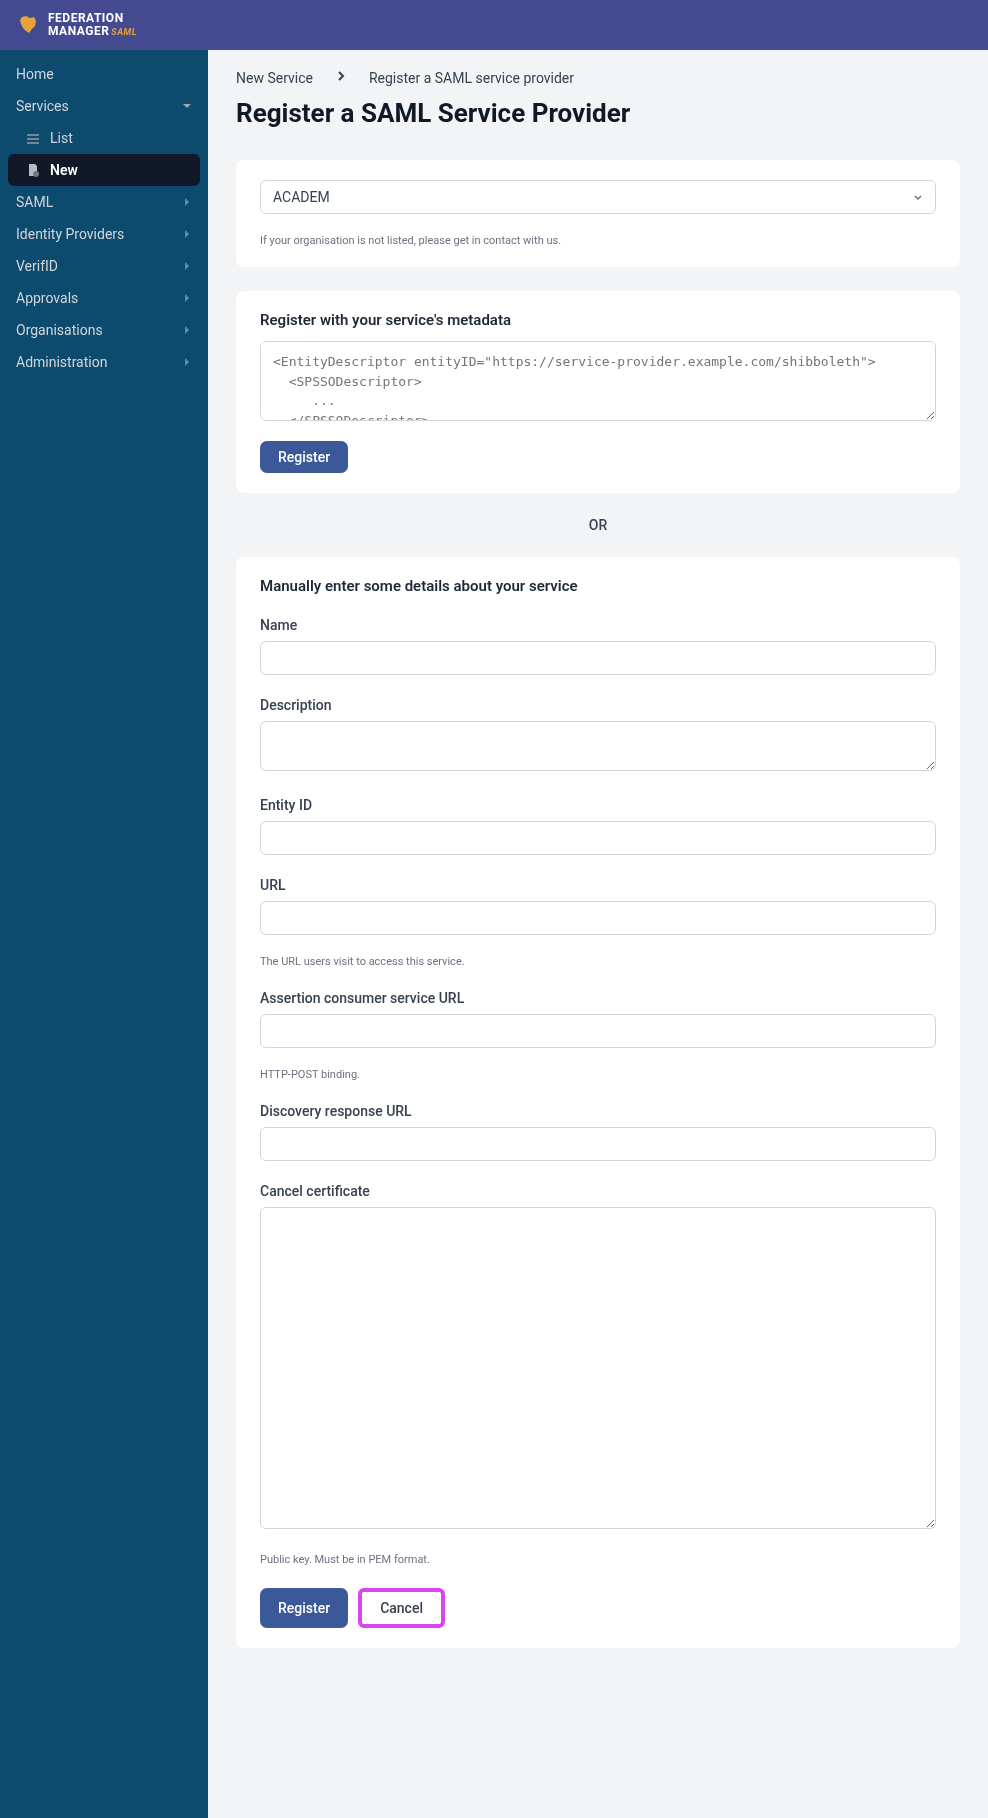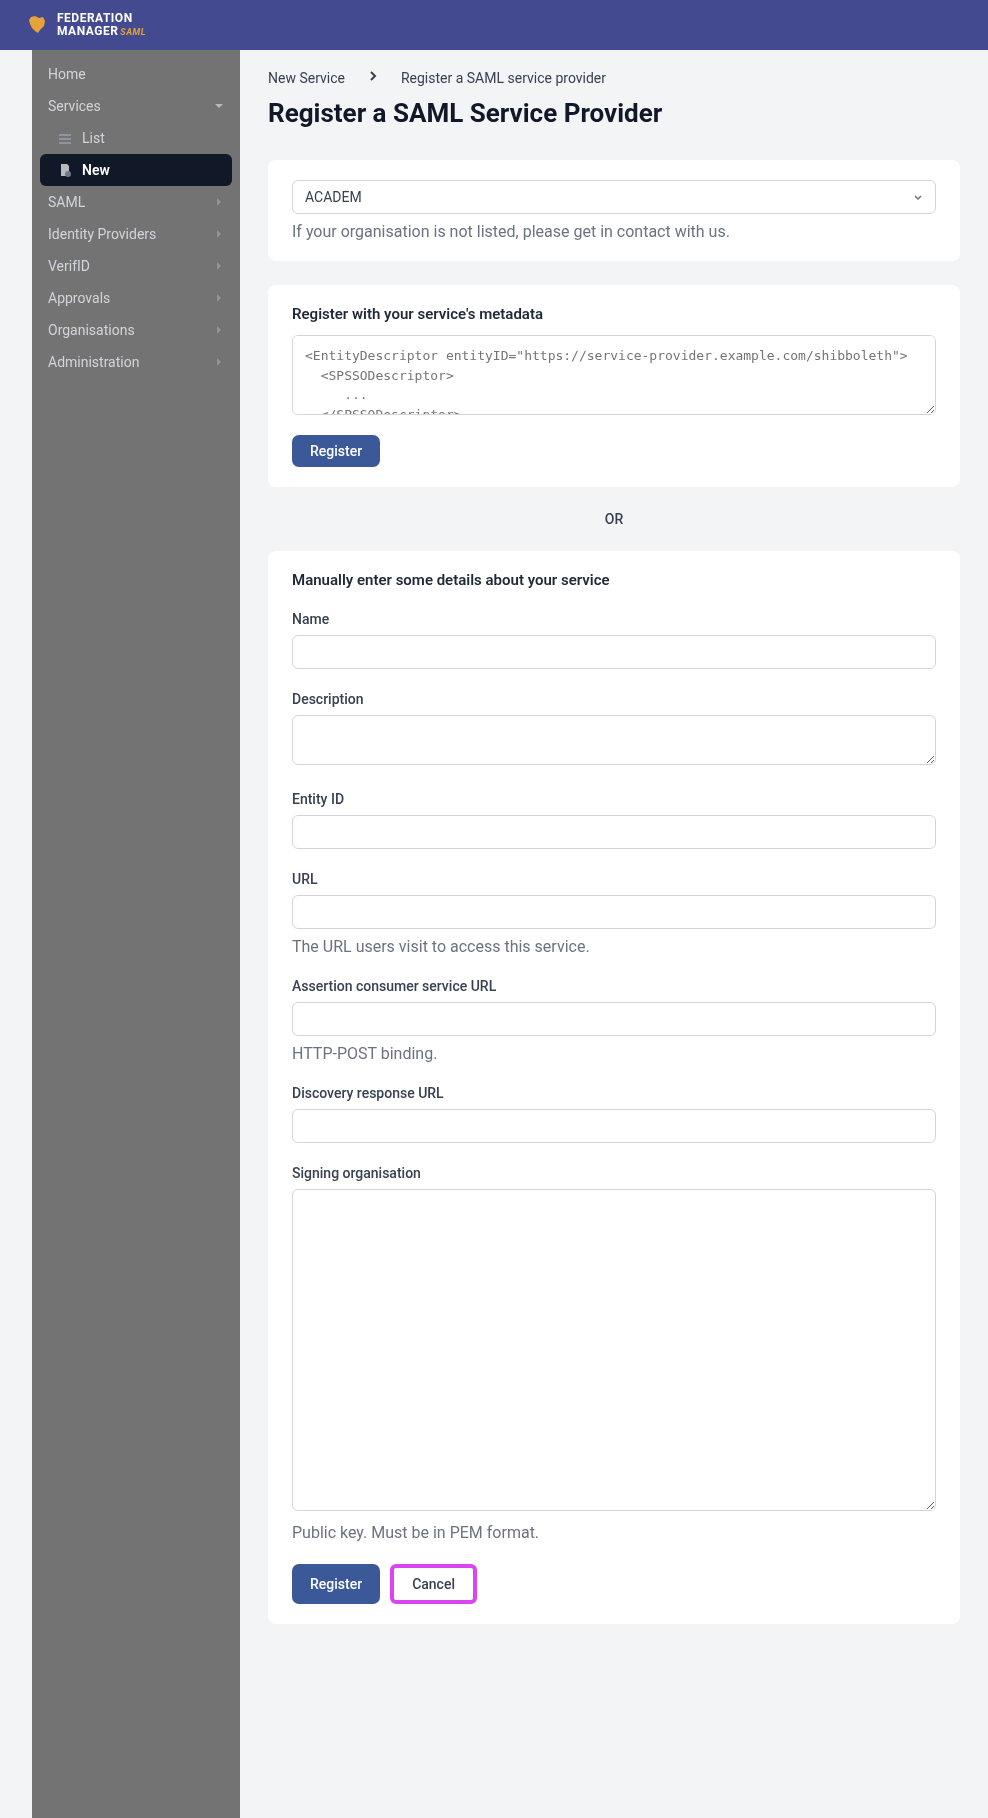--- a/index.html
+++ b/index.html
@@ -11,21 +11,21 @@
 body {
   background: #f3f4f6;
   width: 988px;
   min-height: 1818px;
 }
 .header {
   background: #434a8f;
   height: 50px;
   display: flex;
   align-items: center;
-  padding: 0 25px;
+  padding: 0 16px;
 }
 .logo {
   display: flex;
   align-items: center;
   gap: 8px;
 }
 .logo-icon {
   width: 24px;
   height: 24px;
 }
@@ -40,24 +40,23 @@
   color: #e8a23a;
   font-size: 9px;
   font-style: italic;
   margin-left: 2px;
 }
 .container {
   display: flex;
 }
 .sidebar {
   width: 208px;
-  background: #737373;
+  background: #0c4a6e;
   min-height: 1768px;
   padding-top: 8px;
-  margin-left: 32px;
 }
 .nav-item {
   display: flex;
   align-items: center;
   justify-content: space-between;
   padding: 8px 16px;
   color: #d1d5db;
   font-size: 14px;
   cursor: pointer;
 }
@@ -142,23 +141,23 @@
   cursor: pointer;
 }
 .select-chevron {
   position: absolute;
   right: 12px;
   top: 50%;
   transform: translateY(-50%);
   pointer-events: none;
 }
 .help-text {
-  font-size: 16px;
+  font-size: 11px;
   color: #6b7280;
-  margin-top: 8px;
+  margin-top: 20px;
 }
 .textarea {
   width: 100%;
   padding: 10px 12px;
   border: 1px solid #d1d5db;
   border-radius: 6px;
   font-size: 13px;
   font-family: ui-monospace, monospace;
   color: #9ca3af;
   resize: both;
@@ -369,21 +368,21 @@
         <input class="text-input" type="text" style="">
         <div class="help-text">HTTP-POST binding.</div>
       </div>
 
       <div class="form-group">
         <label class="form-label">Discovery response URL</label>
         <input class="text-input" type="text" style="">
       </div>
 
       <div class="form-group">
-        <label class="form-label">Signing organisation</label>
+        <label class="form-label">Cancel certificate</label>
         <textarea class="textarea textarea-lg" style=""></textarea>
         <div class="help-text">Public key. Must be in PEM format.</div>
       </div>
 
       <div class="btn-row">
         <button class="btn btn-primary">Register</button>
         <button class="btn btn-secondary">Cancel</button>
       </div>
     </div>
   </div>

